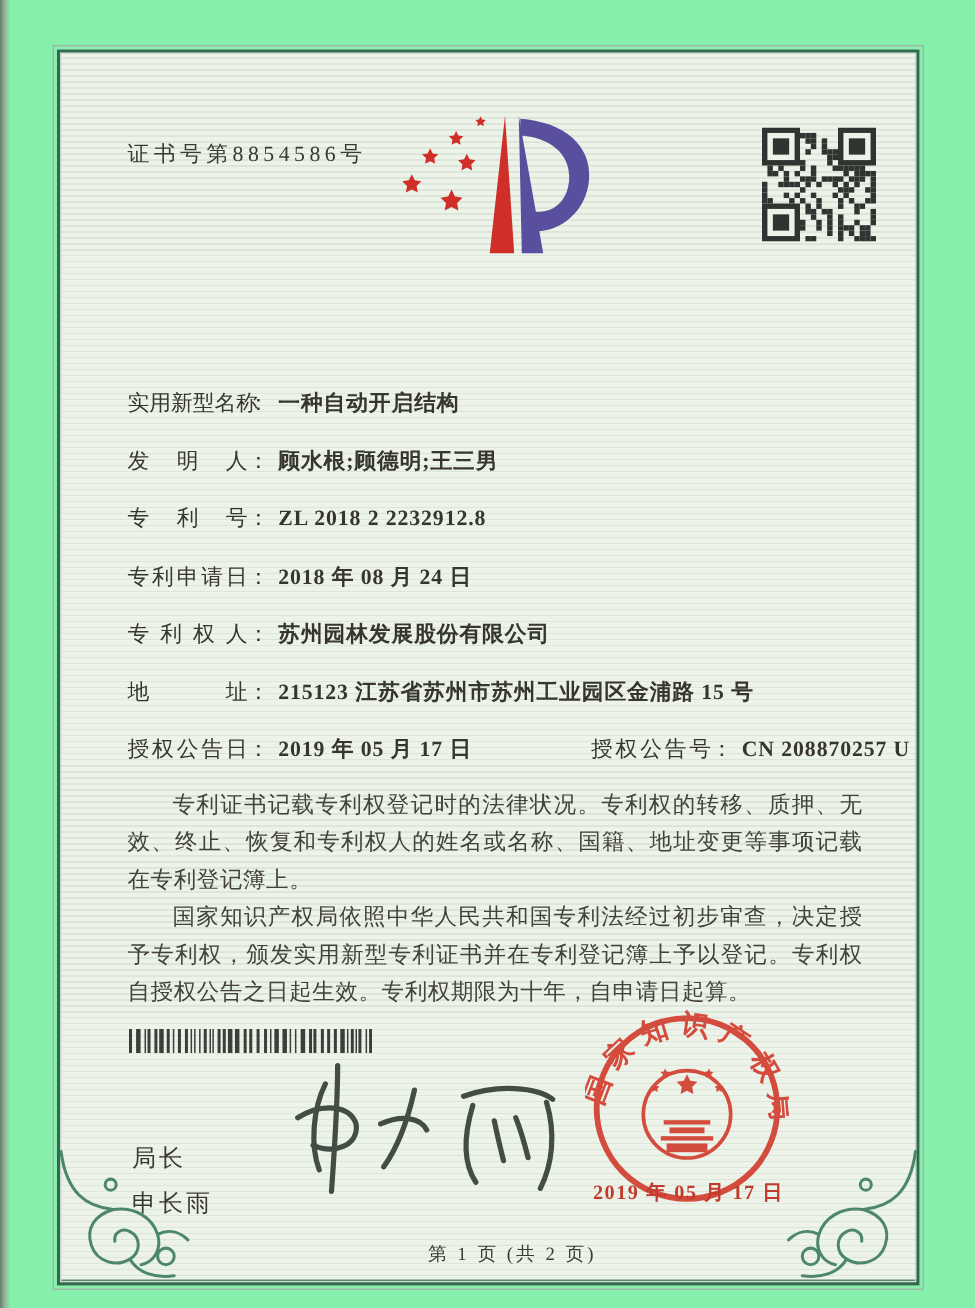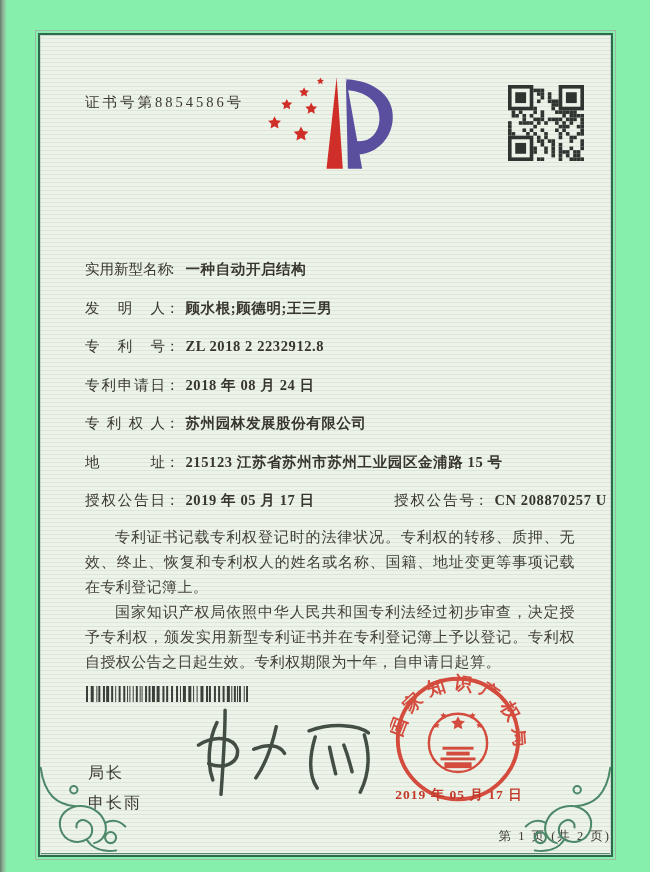--- a/index.html
+++ b/index.html
@@ -28,21 +28,21 @@
   .pair2 { position:absolute; left:309px; top:0; }
   .paras { position:absolute; left:45px; right:36px; top:490px; font-size:15px; line-height:25px;
     color:#434237; text-align:justify; }
   .paras p { text-indent:2em; letter-spacing:.4px; }
   .barcode { position:absolute; left:46px; top:651px; width:162px; height:16px; }
   .signer { position:absolute; left:48px; top:723px; font-size:16px; line-height:30px; color:#3a3931; letter-spacing:2px; }
   .signature { position:absolute; left:138px; top:668px; width:215px; height:115px; }
   .seal { position:absolute; left:350px; top:636px; width:136px; height:136px; }
   .seal-date { position:absolute; left:344px; top:751px; width:150px; text-align:center;
     font-size:13.5px; color:#c23a2b; letter-spacing:1px; font-weight:600; }
-  .footer { position:absolute; left:0; top:793px; width:100%; text-align:right;
+  .footer { position:absolute; left:16px; top:793px; width:100%; text-align:center;
     font-size:12.5px; letter-spacing:2px; color:#3c3b33; }
   .flourish { position:absolute; width:92px; height:96px; bottom:-3px; }
   .flourish.br { right:-3px; }
   .flourish.bl { left:-3px; transform:scaleX(-1); }
 </style>
 </head>
 <body>
 
 <div class="page">
   <div class="photo-edge"></div>

